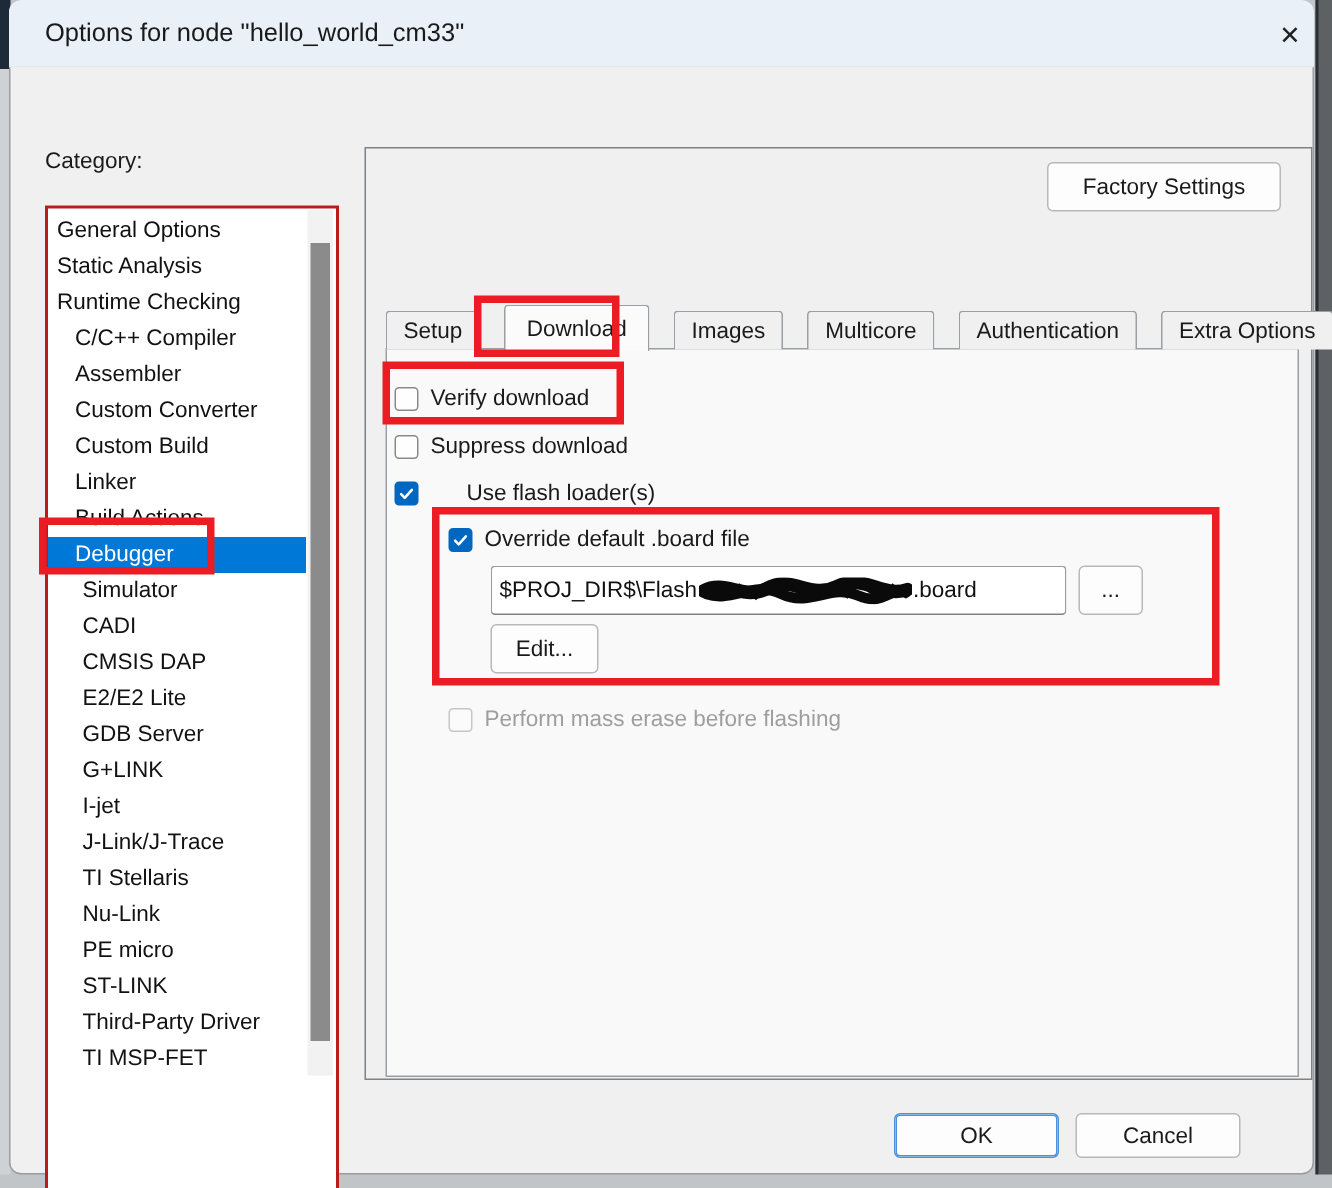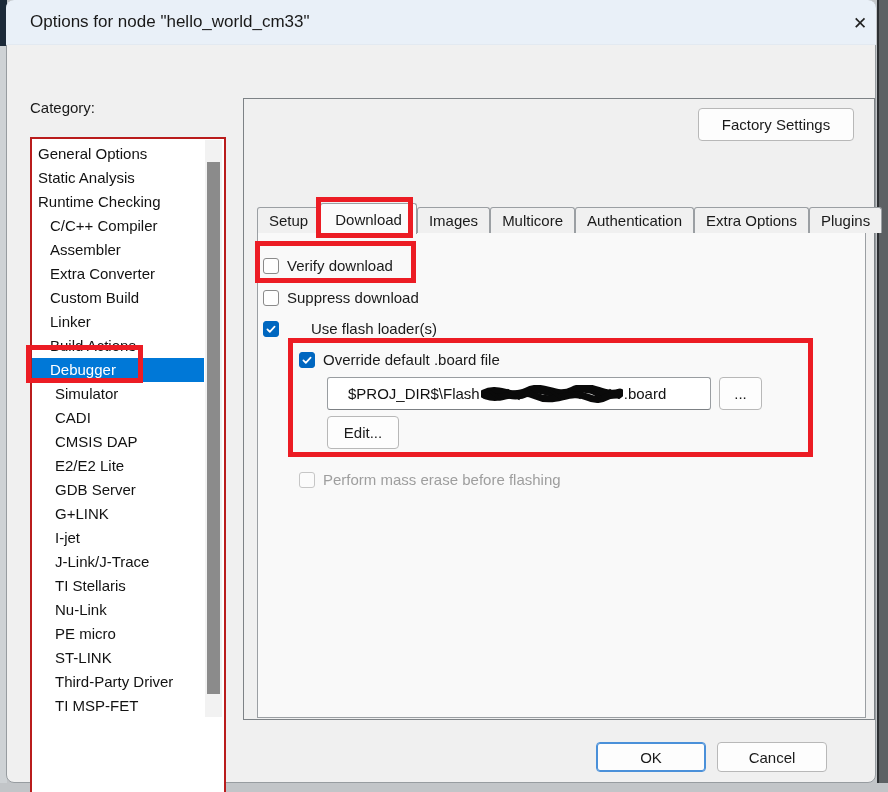--- a/index.html
+++ b/index.html
@@ -42,37 +42,37 @@
   .btn { background:#fdfdfd; border:1px solid #b8b8b8; border-radius:4px;
          font-size:15px; color:#1a1a1a; display:flex; align-items:center; justify-content:center; }
   .factory-btn { position:absolute; left:698px; top:108px; width:156px; height:33px; }
 
   
   .tabpane { position:absolute; left:257px; top:232px; width:609px; height:486px;
              background:#f9f9f9; border:1px solid #9b9fa3; }
   .tabs { position:absolute; left:257px; top:202px; height:31px; display:flex; align-items:flex-end; z-index:2; }
   .tab { height:26px; padding:0 11px; display:flex; align-items:center; font-size:15px; color:#1a1a1a;
          background:#f0f0f0; border:1px solid #9b9fa3; border-bottom:none; border-radius:3px 3px 0 0;
-         margin-right:0; white-space:nowrap; }
+         margin-right:16px; white-space:nowrap; }
   .tab.active { height:31px; background:#fbfbfb; z-index:3; margin-bottom:-1px; padding:0 14px; }
 
   
   .cb { position:absolute; display:flex; align-items:center; gap:8px; font-size:15px; color:#1a1a1a; }
   .cb .box { width:16px; height:16px; border:1px solid #8a8a8a; border-radius:3px; background:#fefefe;
              display:flex; align-items:center; justify-content:center; flex:0 0 auto; }
   .cb .box.checked { background:#0067c0; border-color:#0067c0; }
   .cb .box svg { display:none; }
   .cb .box.checked svg { display:block; }
   .cb.disabled { color:#9e9e9e;align-items:center; }
   .cb.disabled .box { border-color:#c6c6c6; background:#fbfbfb; }
 
   
   .field { position:absolute; left:327px; top:377px; width:384px; height:33px;
            background:#ffffff; border:1px solid #999da1; border-bottom-color:#7c8084; border-radius:3px;
-           display:flex; align-items:center; padding:0 20px; font-size:15px; color:#111; overflow:hidden; }
+           display:flex; align-items:center; padding:0 5px; font-size:15px; color:#111; overflow:hidden; }
   .scribble { margin:0 1px; flex:0 0 auto; }
   .browse-btn { position:absolute; left:719px; top:377px; width:43px; height:33px; }
   .edit-btn { position:absolute; left:327px; top:416px; width:72px; height:33px; }
 
   
   .ok-btn { position:absolute; left:596px; top:742px; width:110px; height:30px;
             border:1px solid #4a90d9; box-shadow:0 0 0 1px #4a90d9 inset; }
   .cancel-btn { position:absolute; left:717px; top:742px; width:110px; height:30px; }
 
   
@@ -100,21 +100,21 @@
 
   <div class="cat-label">Category:</div>
 
   <div class="listbox">
 
     <div class="list-row lvl0">General Options</div>
       <div class="list-row lvl0">Static Analysis</div>
       <div class="list-row lvl0">Runtime Checking</div>
       <div class="list-row lvl1">C/C++ Compiler</div>
       <div class="list-row lvl1">Assembler</div>
-      <div class="list-row lvl1">Extra Converter</div>
+      <div class="list-row lvl1">Custom Converter</div>
       <div class="list-row lvl1">Custom Build</div>
       <div class="list-row lvl1">Linker</div>
       <div class="list-row lvl1">Build Actions</div>
       <div class="list-row lvl1 selected">Debugger</div>
       <div class="list-row lvl2">Simulator</div>
       <div class="list-row lvl2">CADI</div>
       <div class="list-row lvl2">CMSIS DAP</div>
       <div class="list-row lvl2">E2/E2 Lite</div>
       <div class="list-row lvl2">GDB Server</div>
       <div class="list-row lvl2">G+LINK</div>

